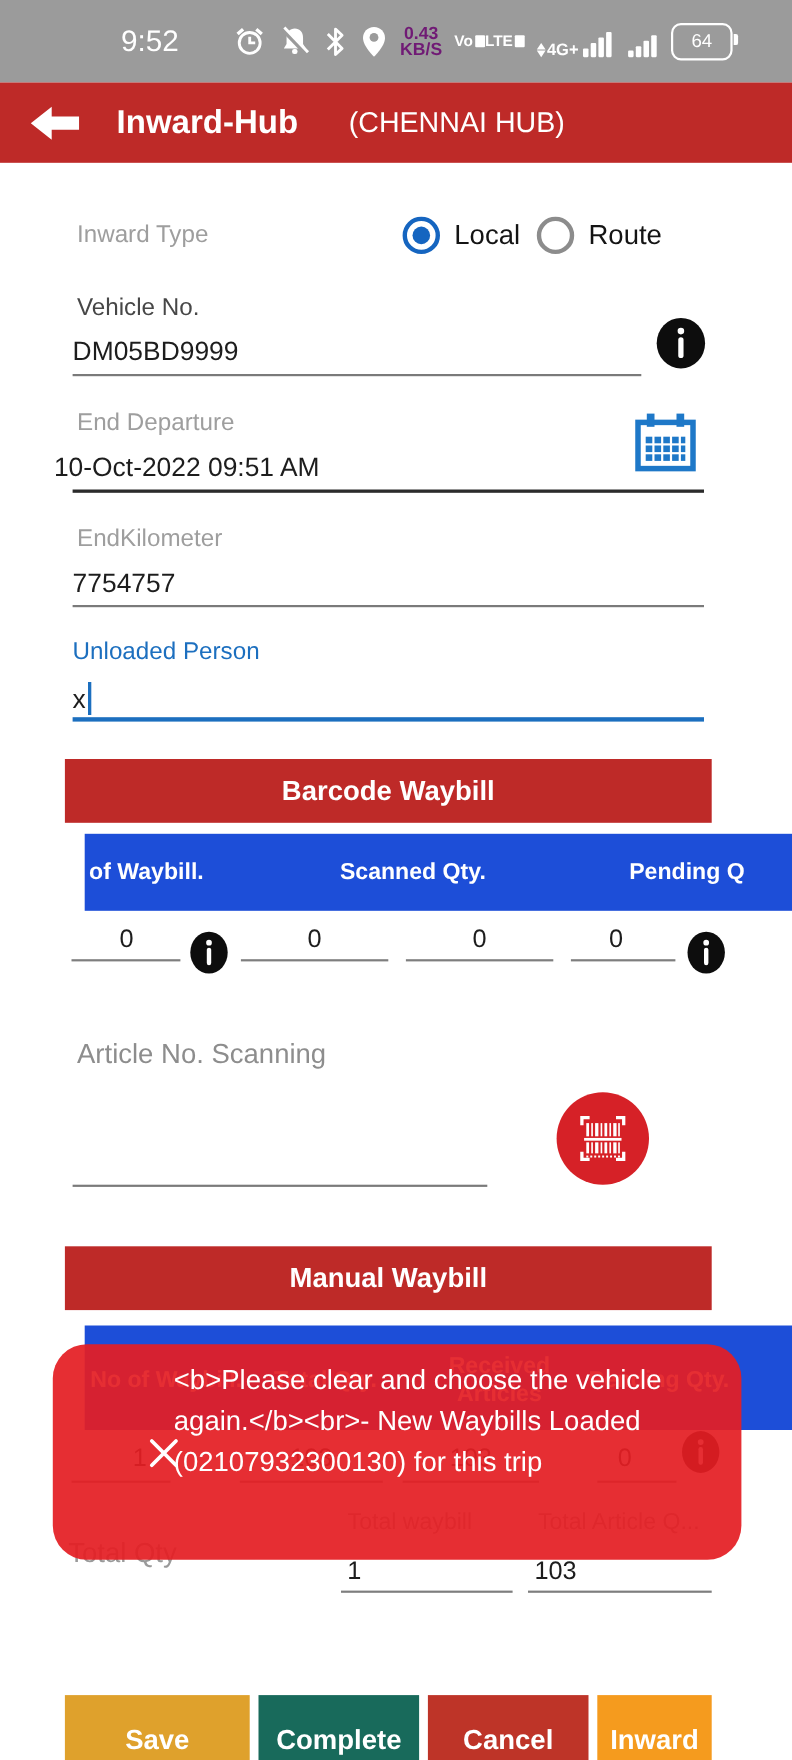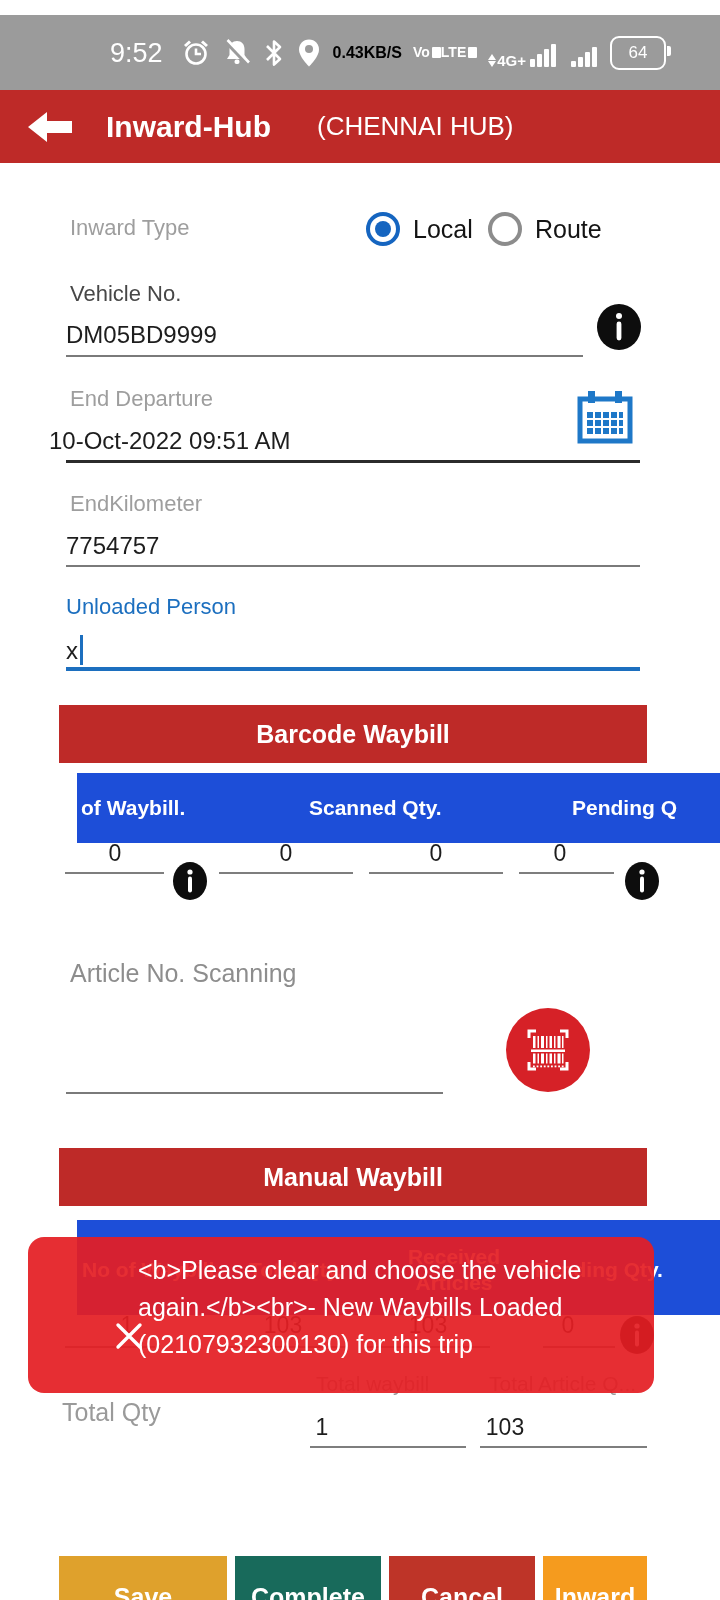--- a/index.html
+++ b/index.html
@@ -1,26 +1,26 @@
 <!DOCTYPE html>
 <html><head>
 <meta charset="utf-8">
 <style>
   html,body{margin:0;padding:0;background:#e8e8e8;}
   .screen{position:relative;width:720px;height:1600px;background:#ffffff;overflow:hidden;
           font-family:"Liberation Sans",sans-serif;}
-  .abs{position:absolute;margin-top:15px;}
+  .abs{position:absolute;}
 
   
   .status-bar{left:0;top:0;width:720px;height:75px;background:#9B9B9B;display:flex;align-items:center;}
   .status-time{position:absolute;left:110px;top:50%;transform:translateY(-50%);
                color:#fff;font-size:27px;}
   .status-icons{position:absolute;right:54px;top:0;height:75px;display:flex;align-items:center;gap:11px;}
   .sicon{display:flex;align-items:center;justify-content:center;}
-  .speed{display:flex;flex-direction:row;align-items:center;color:#000000;font-weight:bold;
+  .speed{display:flex;flex-direction:column;align-items:center;color:#701a75;font-weight:bold;
          font-size:16px;line-height:15px;}
   .volte{display:flex;flex-direction:row;align-items:flex-start;color:#fff;font-weight:bold;
          font-size:14px;line-height:13px;}
   .volte .row{display:flex;align-items:center;gap:2px;}
   .simbox{width:9px;height:11px;background:#fff;border-radius:1px;display:inline-block;}
   .sig{display:flex;align-items:flex-end;gap:2px;}
   .fourg{color:#fff;font-weight:bold;font-size:15px;display:flex;align-items:center;line-height:14px;}
   .arrows{display:flex;flex-direction:column;margin-right:1px;}
   .tri{width:0;height:0;border-left:4px solid transparent;border-right:4px solid transparent;}
   .tri.up{border-bottom:6px solid #fff;margin-bottom:1px;}
@@ -64,22 +64,22 @@
   .cellu{position:absolute;height:2px;background:#7E7E7E;}
 
   
   .scan-btn{left:506px;top:993px;width:84px;height:84px;border-radius:50%;background:#D62127;
             display:flex;align-items:center;justify-content:center;cursor:pointer;}
 
   
   .tot-lbl{position:absolute;font-size:21px;color:#9A9A9A;white-space:nowrap;}
 
   
-  .toast{left:28px;top:1222px;width:626px;height:156px;background:rgba(228,30,36,0.93);
-         border-radius:16px;z-index:5;}
+  .toast{left:48px;top:1222px;width:626px;height:196px;background:rgba(228,30,36,0.93);
+         border-radius:31px;z-index:5;}
   .toast-close{position:absolute;left:82px;top:80px;width:38px;height:38px;cursor:pointer;}
   .toast-msg{position:absolute;left:110px;top:15px;width:452px;color:#fff;font-size:25px;line-height:37px;}
 
   
   .actions{left:59px;top:1541px;width:588px;display:flex;gap:8px;}
   .abtn{height:82px;display:flex;align-items:center;justify-content:center;color:#fff;
         font-size:25px;font-weight:bold;cursor:pointer;}
   .abtn.save{width:168px;background:#DFA12C;}
   .abtn.complete{width:146px;background:#186A5B;}
   .abtn.cancel{width:146px;background:#BE3428;}

